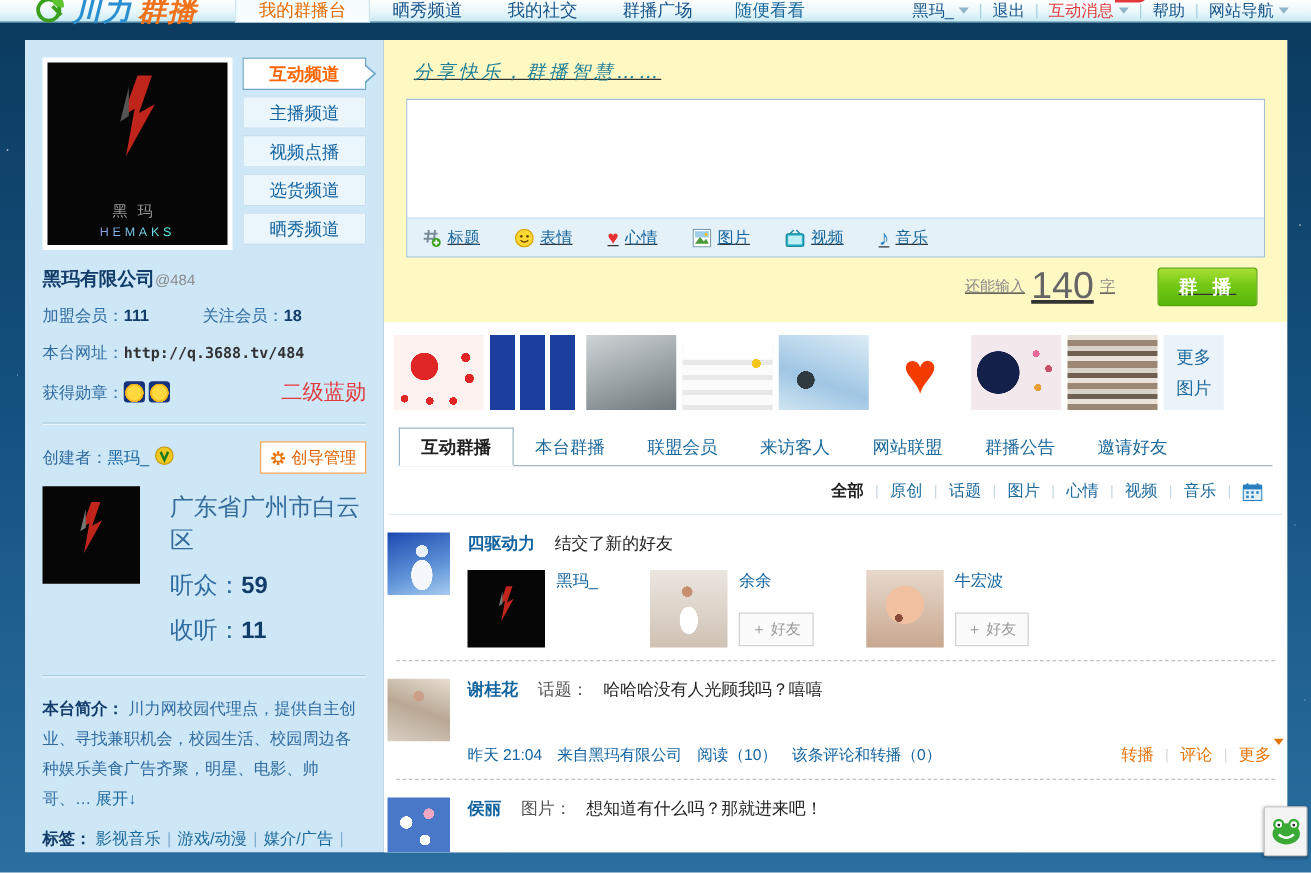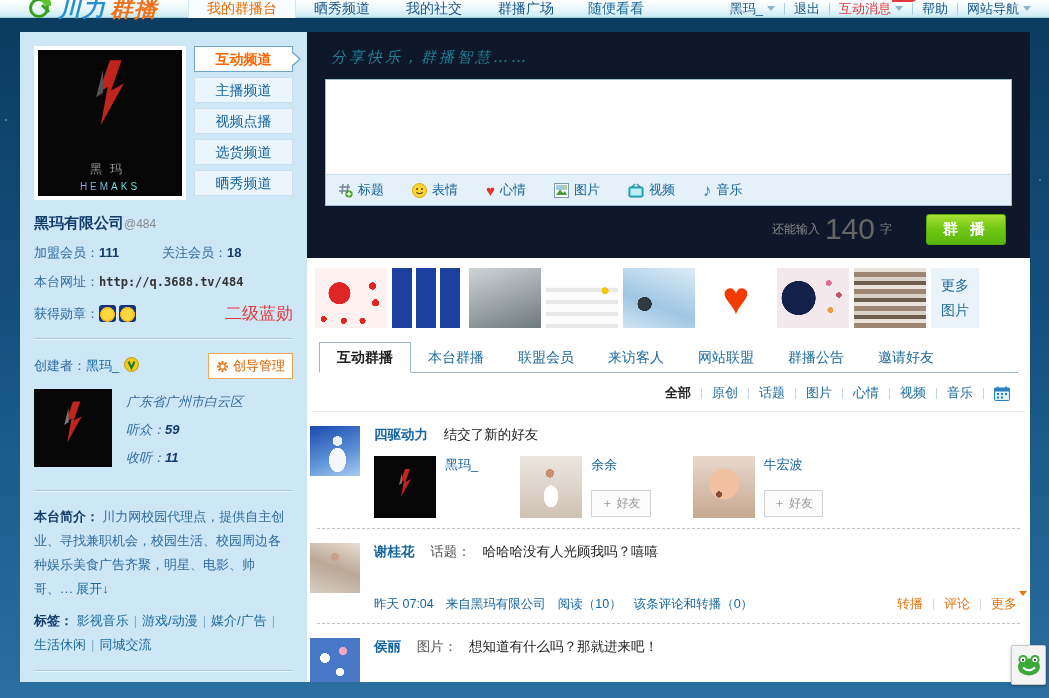--- a/index.html
+++ b/index.html
@@ -67,37 +67,37 @@
           background:radial-gradient(circle at 50% 55%, #ffd93d 42%, #e8a40c 58%, #15327c 60%);}
   .medal-rank{ margin-left:auto; color:#e4393c; font-size:17px; cursor:pointer;}
   .sdivider{ border:0; border-top:1px solid #a9c9de; border-bottom:1px solid #eaf5fc; margin:13px 0;}
   .creator-row{ display:flex; align-items:center; font-size:13px; color:#2f6b9f;}
   .creator-name{ color:#1464a0; cursor:pointer; margin-right:5px;}
   .manage-btn{ margin-left:auto; display:inline-flex; align-items:center; gap:4px; border:1px solid #f0a558;
                background:#fffefb; color:#e06000; font-size:13px; padding:3px 7px; cursor:pointer;}
   .creator-info{ display:flex; margin-top:10px; }
   .creator-avatar{ width:78px; height:78px; background:#060606; position:relative; overflow:hidden; flex-shrink:0;}
   .creator-avatar svg{ position:absolute; left:50%; top:4px; transform:translateX(-50%);}
-  .ci-lines{ margin-left:14px; font-size:13px; color:#2f6b9f;font-style:italic;}
+  .ci-lines{ margin-left:24px; font-size:19px; color:#2f6b9f;}
   .ci-lines .loc{ color:#336b9b; margin-top:4px;}
   .ci-lines div{ margin-bottom:10px; }
   .ci-lines b{ color:#123c69; }
-  .intro{ font-size:13px; line-height:1.85; color:#2f6b9f;font-family:Liberation Serif, serif; }
+  .intro{ font-size:13px; line-height:1.85; color:#2f6b9f; }
   .intro .lbl{ font-weight:bold; color:#123c69; }
   .intro .expand{ color:#1d6a9c; cursor:pointer; }
   .tags{ margin-top:8px; font-size:13px; line-height:1.85; color:#2f6b9f;}
   .tags .lbl{ font-weight:bold; color:#123c69; }
   .tag-link{ color:#1d6a9c; cursor:pointer; }
   .tag-sep{ color:#7fb0d0; margin:0 5px; }
   .ad-head{ display:flex; align-items:center; }
   .ad-title{ font-size:14px; font-weight:bold; color:#123c69;}
   .ad-more{ margin-left:auto; color:#1d6a9c; font-size:13px; cursor:pointer;}
   
   .main{ flex:1; background:#fff; display:flex; flex-direction:column; overflow:hidden;}
-  .compose-wrap{ background:#0f172a; padding:12px 18px 0;}
+  .compose-wrap{ background:#fef9c3; padding:12px 18px 0;text-decoration:underline;}
   .slogan{ font-family:"DejaVu Serif",serif; font-style:italic; font-size:15px; letter-spacing:3px; color:#1f7f96; margin:4px 0 12px 6px;}
   .panel{ border:1px solid #a0bfd2; background:#fff; }
   .compose-input{ display:block; width:100%; height:94px; border:0; resize:none; outline:none; padding:8px; font-size:13px; font-family:inherit;}
   .tool-row{ background:#e4f1f9; border-top:1px solid #cadfee; padding:6px 12px; display:flex; align-items:center; gap:28px;}
   .tool{ display:inline-flex; align-items:center; gap:5px; color:#17649b; font-size:13px; cursor:pointer;text-align:center;}
   .glyph-icon{ font-size:15px; line-height:1; }
   .heart-glyph{ color:#e83030; }
   .music-glyph{ color:#2a7fc0; font-size:17px; }
   .counter-row{ display:flex; justify-content:flex-end; align-items:center; padding:6px 6px 12px; color:#888;}
   .counter-val{ font-size:30px; color:#666; margin:0 5px; font-weight:400;}
@@ -498,21 +498,21 @@
 
         <div class="post">
           <div class="pavatar av-person"></div>
           <div class="pbody">
             <div class="pline">
               <span class="puser">谢桂花</span>
               <span class="ptype">话题：</span>
               <span>哈哈哈没有人光顾我吗？嘻嘻</span>
             </div>
             <div class="meta-row">
-              <span class="m">昨天 07:04</span>
+              <span class="m">昨天 21:04</span>
               <span class="m">来自黑玛有限公司</span>
               <span class="m">阅读（10）</span>
               <span class="m">该条评论和转播（0）</span>
               <span class="actions">
                 <span class="action">转播</span>
                 <span class="asep"></span>
                 <span class="action">评论</span>
                 <span class="asep"></span>
                 <span class="action"><span>更多</span><span class="caret orange-caret"></span></span>
               </span>

